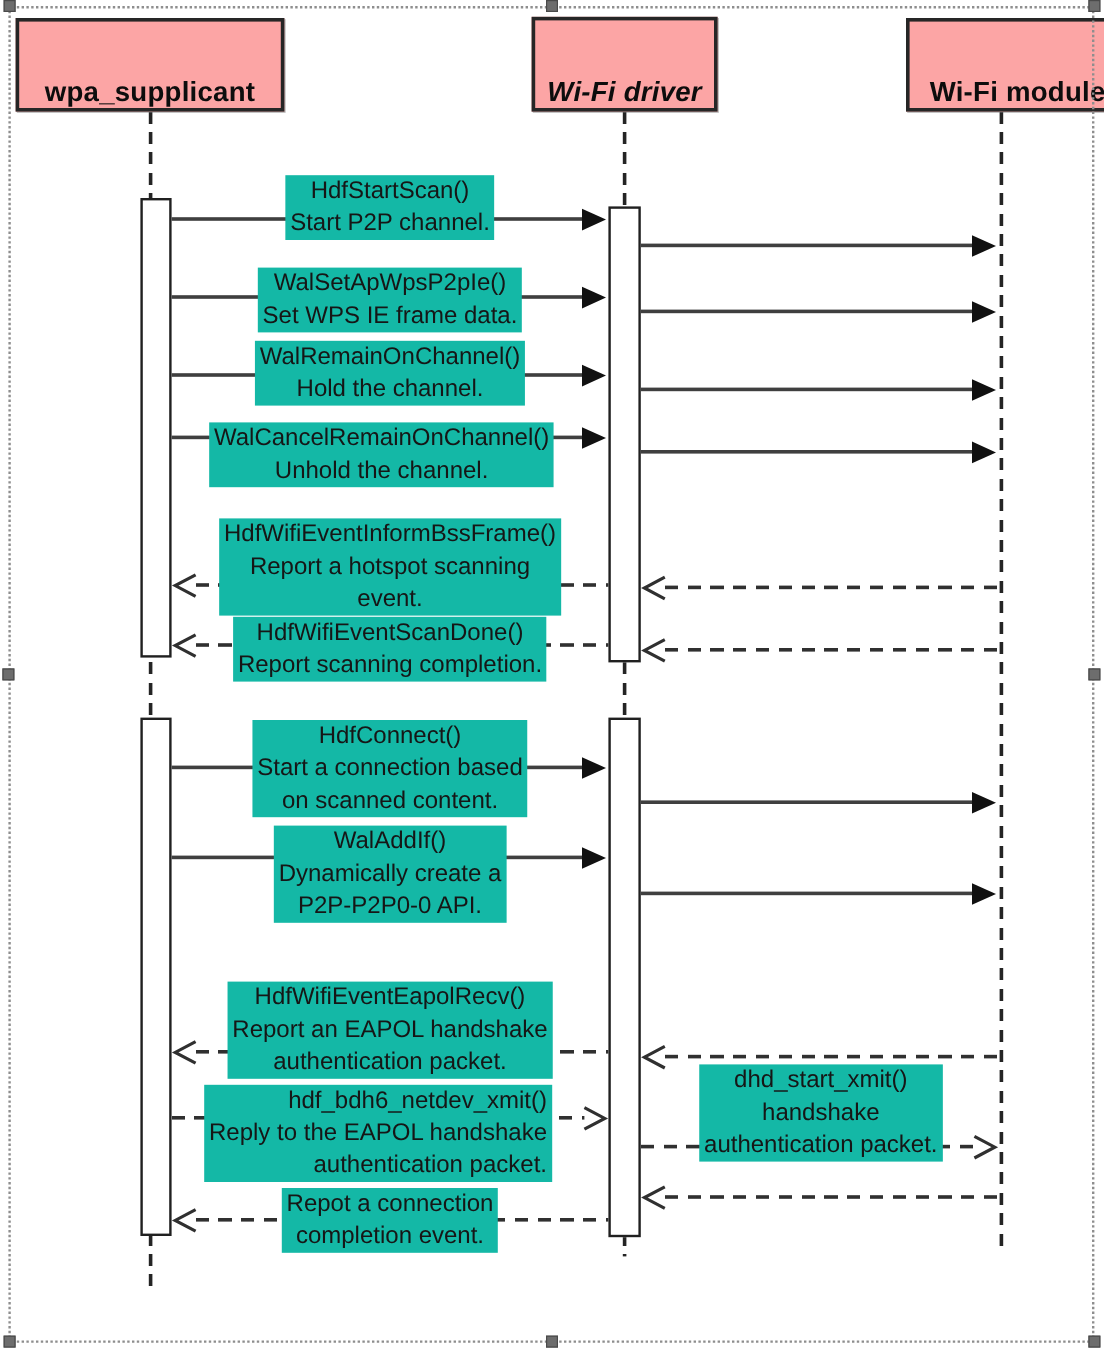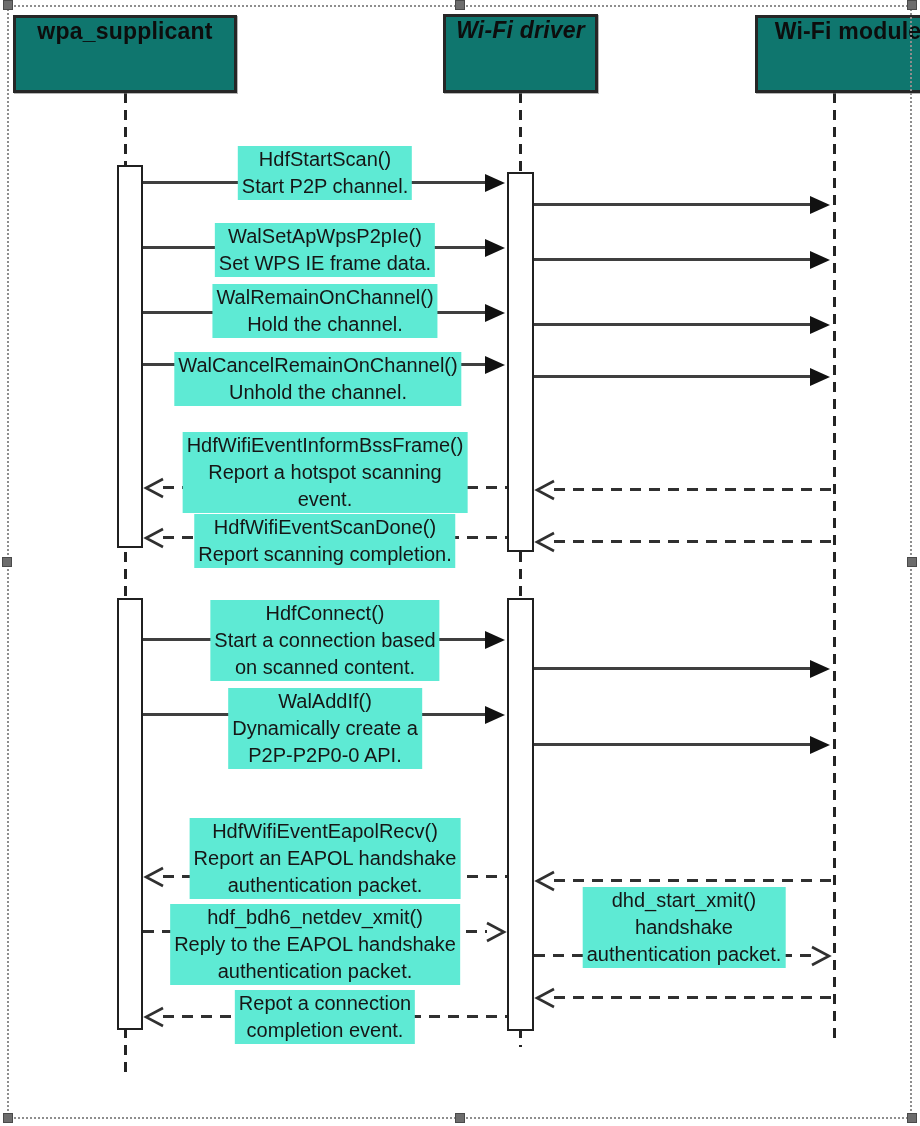--- a/index.html
+++ b/index.html
@@ -10,35 +10,35 @@
   .layer { position:absolute; left:0; top:0; width:100%; height:100%; }
 
   .lifeline {
     position:absolute; width:3px; z-index:1;
     background:repeating-linear-gradient(180deg,#242424 0 10px,transparent 10px 17px);
   }
   .activation {
     position:absolute; background:#ffffff; border:2px solid #202020; z-index:3;
   }
   .actor-box {
-    position:absolute; background:#0f766e; border:3px solid #262626;
-    display:flex; align-items:flex-start; justify-content:center; z-index:6;
+    position:absolute; background:#fca5a5; border:3px solid #262626;
+    display:flex; align-items:flex-end; justify-content:center; z-index:6;
     box-shadow:1px 1px 0 rgba(120,120,120,0.55);
   }
   .actor-label { font-weight:bold; font-size:23px; color:#0d0d0d; letter-spacing:0.2px; }
 
   .message { position:absolute; height:24px; z-index:4; }
   .mline { position:absolute; top:10px; height:3px; }
   .mline.solid { background:#3f3f3f; }
   .mline.dashed { background:repeating-linear-gradient(90deg,#303030 0 11px,transparent 11px 19px); }
   .mhead { position:absolute; top:0; width:24px; height:24px; }
 
   .msg-label {
     position:absolute; transform:translateX(-50%);
-    background:#5eead4; text-align:center; white-space:nowrap;
+    background:#14b8a6; text-align:center; white-space:nowrap;
     font-size:20px; line-height:27px; color:#161616; padding:0 4px; z-index:5;
   }
 
   .selection {
     position:absolute; left:7px; top:5px; width:905px; height:1114px;
     border:2px dotted #8e8e8e; z-index:10; pointer-events:none;
   }
   .handle {
     position:absolute; width:10px; height:10px; background:#6d6d6d;
     border:1px solid #4a4a4a; pointer-events:auto;
@@ -224,21 +224,21 @@
       <div class="msg-label" style="left: 325px; top: 688px;">
         <div>WalAddIf()</div>
         <div>Dynamically create a</div>
         <div>P2P-P2P0-0 API.</div>
       </div>
       <div class="msg-label" style="left: 325px; top: 818px;">
         <div>HdfWifiEventEapolRecv()</div>
         <div>Report an EAPOL handshake</div>
         <div>authentication packet.</div>
       </div>
-      <div class="msg-label" style="left: 315px; top: 904px;">
+      <div class="msg-label" style="left: 315px; top: 904px; text-align: right;">
         <div>hdf_bdh6_netdev_xmit()</div>
         <div>Reply to the EAPOL handshake</div>
         <div>authentication packet.</div>
       </div>
       <div class="msg-label" style="left: 684px; top: 887px;">
         <div>dhd_start_xmit()</div>
         <div>handshake</div>
         <div>authentication packet.</div>
       </div>
       <div class="msg-label" style="left: 325px; top: 990px;">

